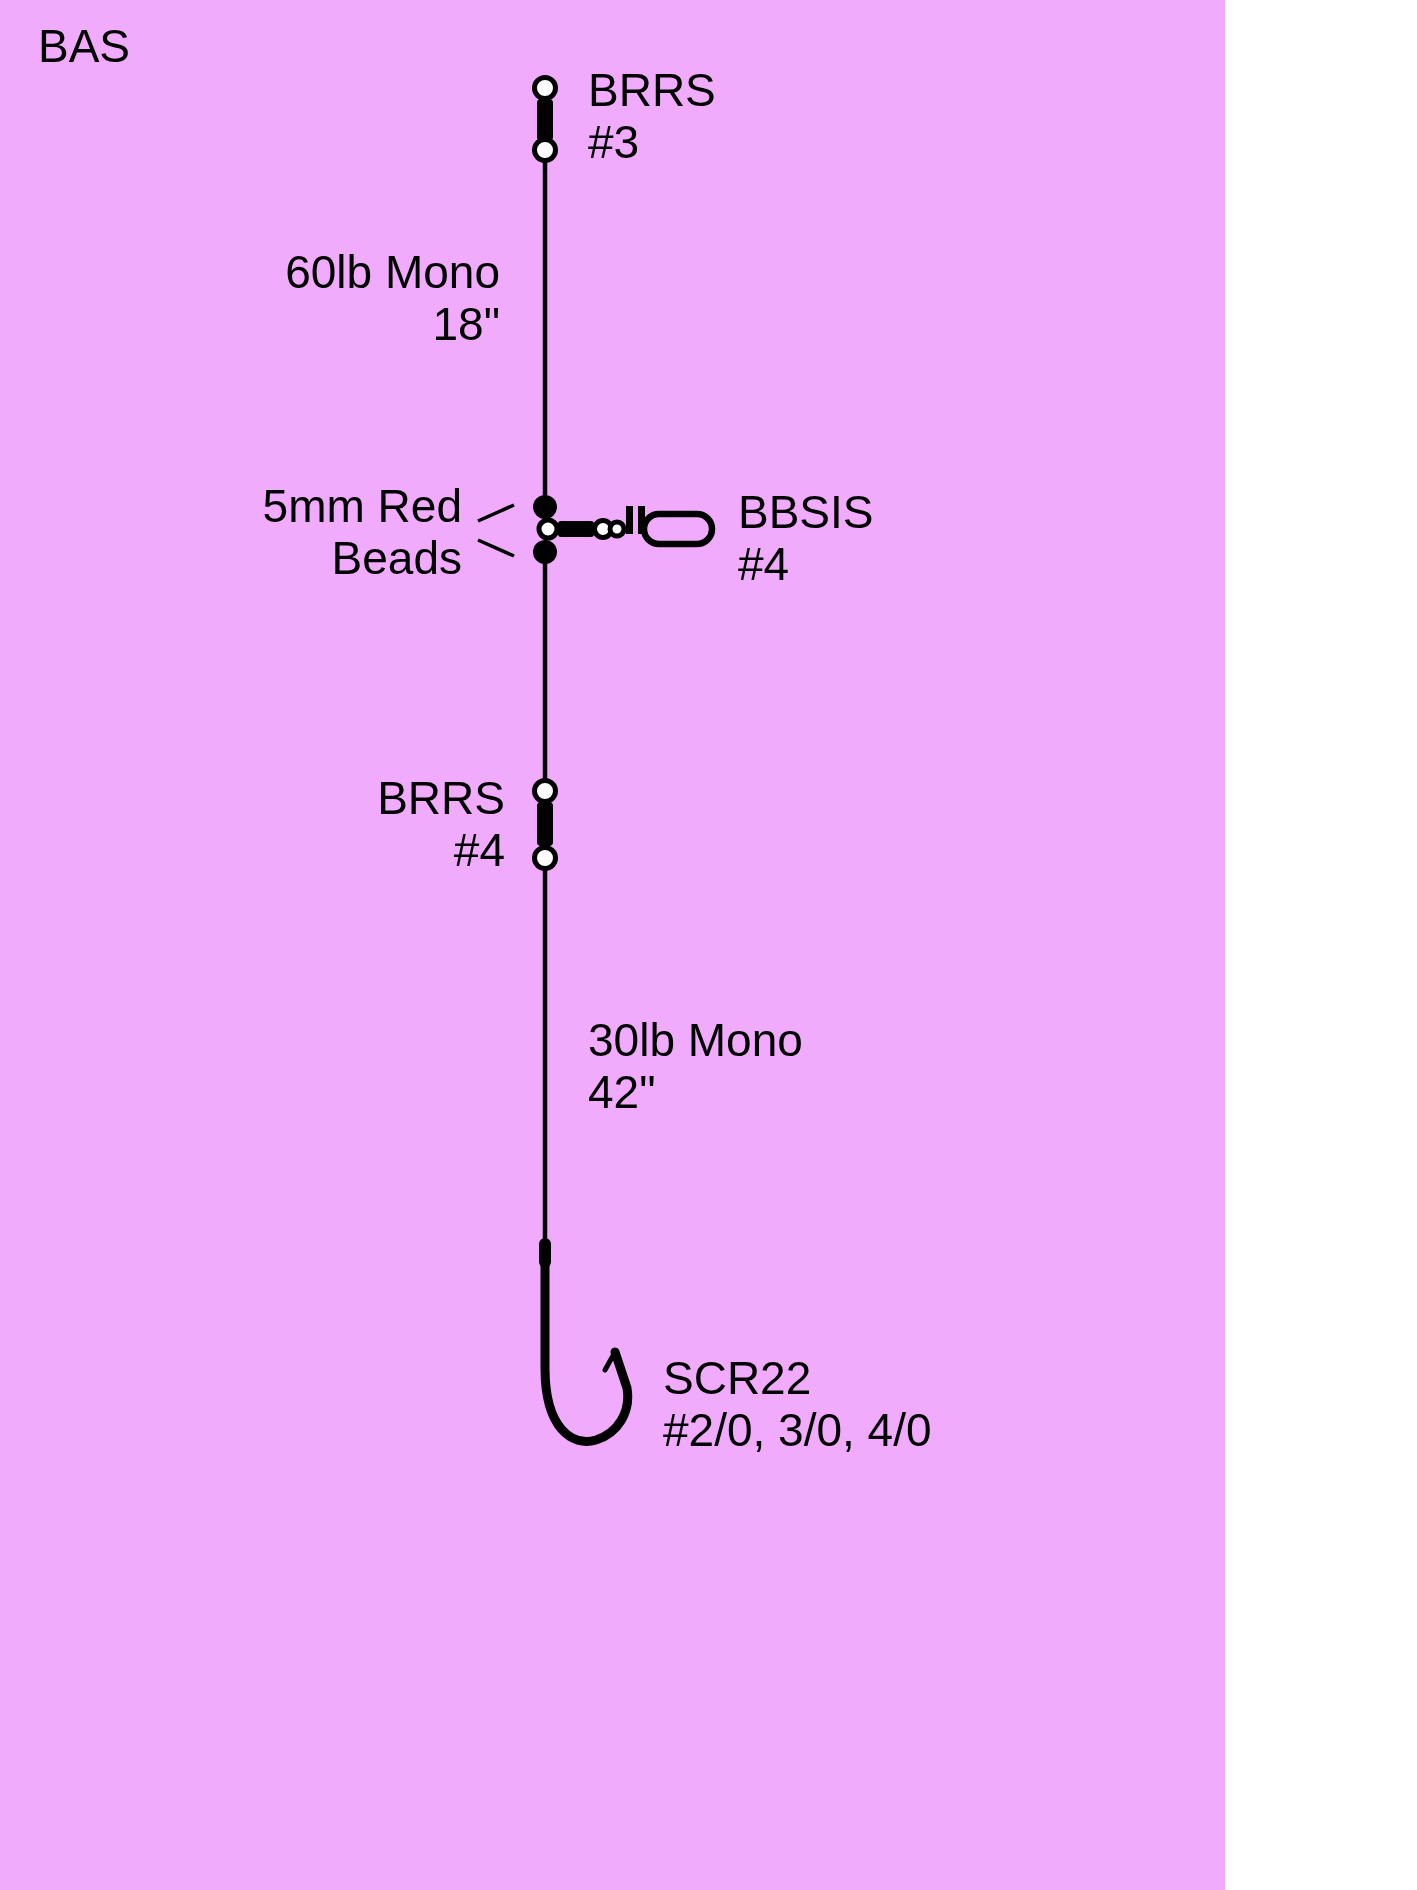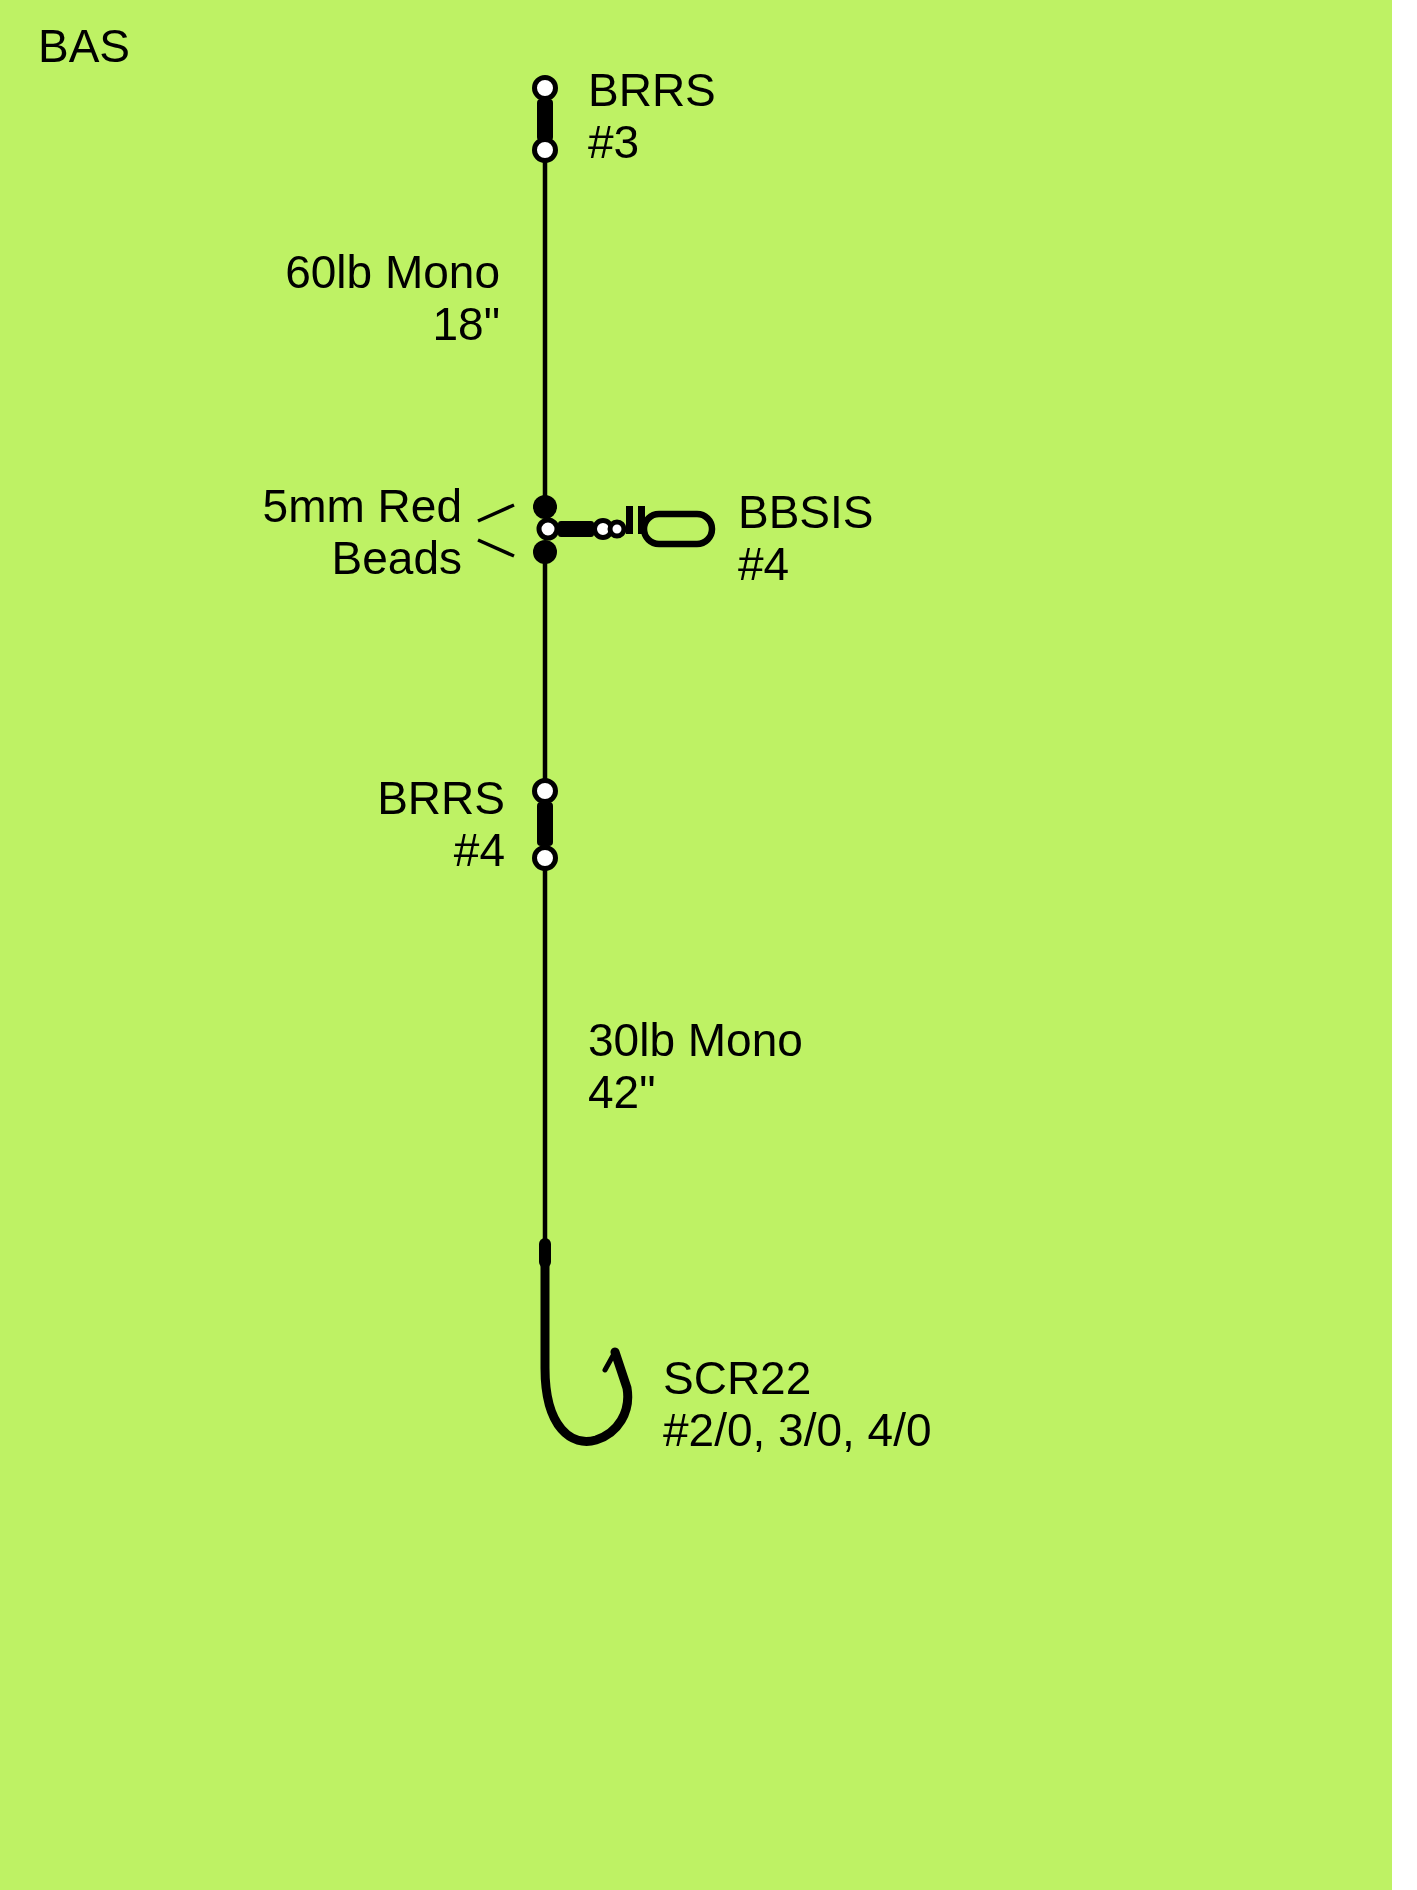--- a/index.html
+++ b/index.html
@@ -2,23 +2,23 @@
 <html><head>
 <meta charset="utf-8">
 <style>
   html, body {
     margin: 0;
     padding: 0;
     background: #ffffff;
   }
   .page {
     position: relative;
-    width: 1392px;
+    width: 1225px;
     height: 1890px;
-    background: #bef264;
+    background: #f0abfc;
     font-family: "Liberation Sans", sans-serif;
     overflow: hidden;
   }
   svg {
     display: block;
     width: 1417px;
     height: 1890px;
   }
   text {
     fill: #000000;

